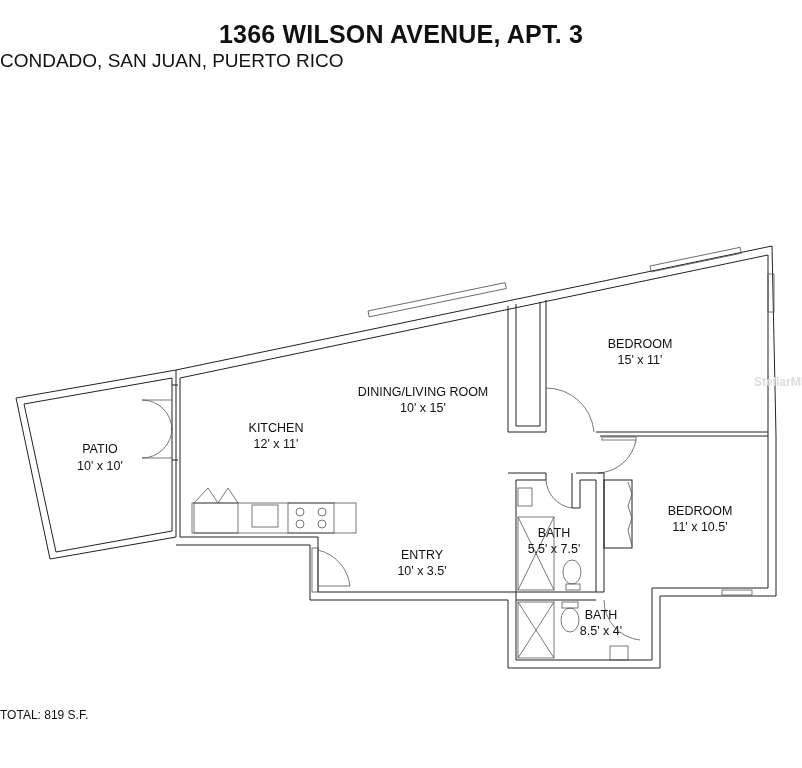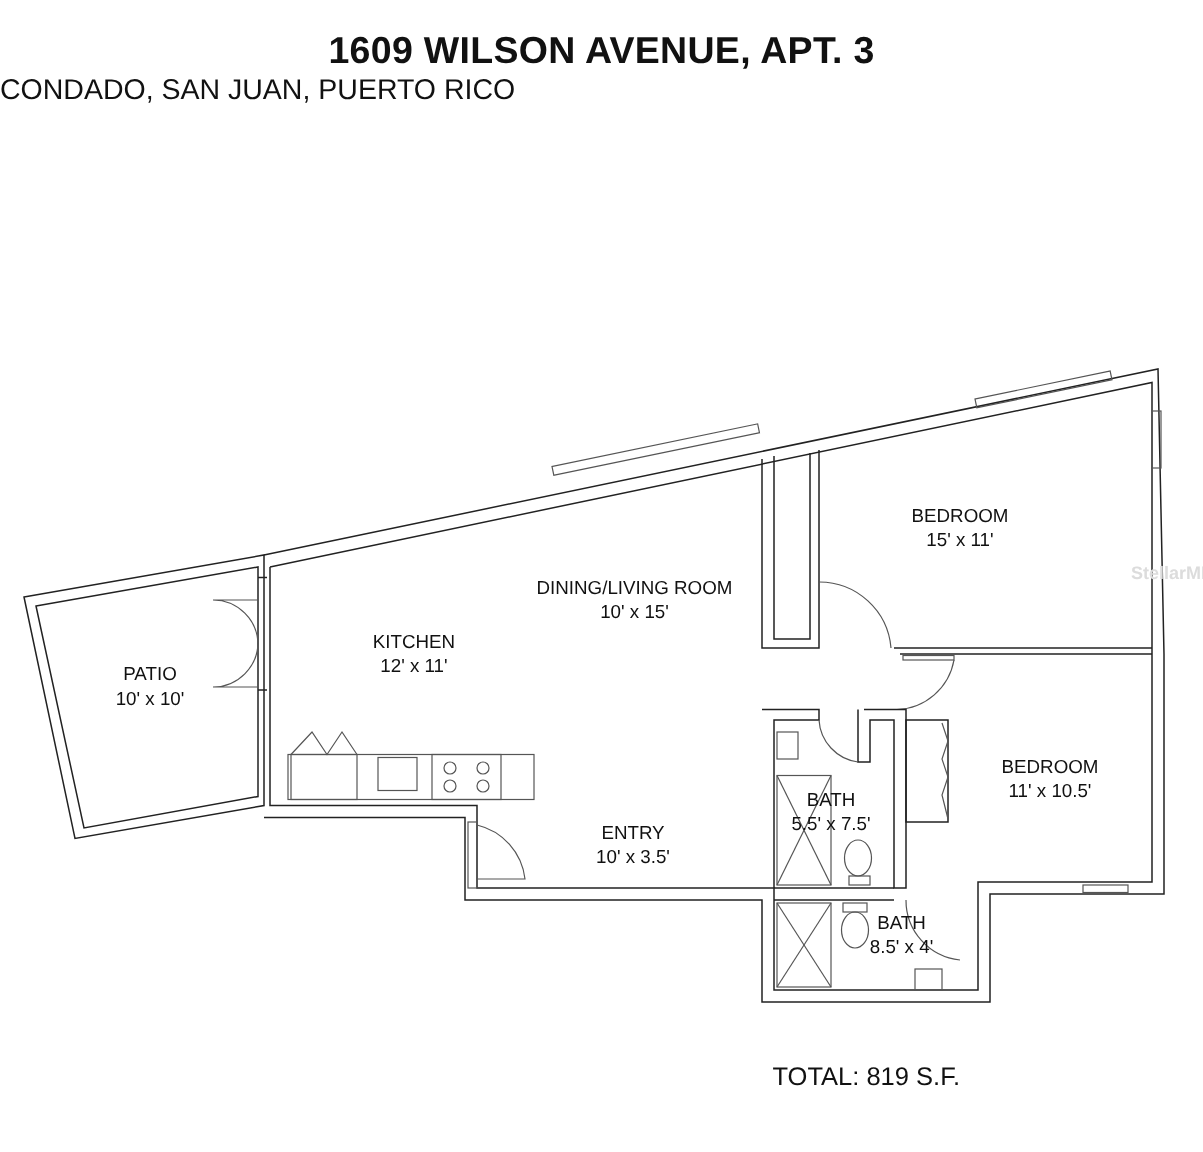--- a/index.html
+++ b/index.html
@@ -1,29 +1,29 @@
 <!DOCTYPE html>
 <html><head>
 <meta charset="utf-8">
 <style>
   html, body { margin: 0; padding: 0; background: #ffffff; }
   body { width: 802px; height: 768px; position: relative; overflow: hidden; font-family: "Liberation Sans", sans-serif; color: #111; }
   .title { position: absolute; left: 0; top: 20px; width: 802px; text-align: center; font-weight: bold; font-size: 25px; letter-spacing: 0.2px; }
   .subtitle { position: absolute; left: 0; top: 50px; width: 802px; text-align: left; font-size: 19px; }
-  .total { position: absolute; left: 0; top: 708px; width: 640px; text-align: right; font-size: 17px; }
+  .total { position: absolute; left: 0; top: 708px; width: 640px; text-align: left; font-size: 12px; }
   .plan { position: absolute; left: 0; top: 0; }
   .lbl { font-family: "Liberation Sans", sans-serif; font-size: 12.5px; fill: #111; text-anchor: middle; }
   .watermark { position: absolute; left: 754px; top: 375px; font-size: 12px; color: #dcdcdc; font-weight: bold; }
   .w { fill: none; stroke: #222; stroke-width: 1; }
   .t { fill: none; stroke: #555; stroke-width: 0.8; }
 </style>
 </head>
 <body>
 
-<div class="title">1609 WILSON AVENUE, APT. 3</div>
+<div class="title">1366 WILSON AVENUE, APT. 3</div>
 <div class="subtitle">CONDADO, SAN JUAN, PUERTO RICO</div>
 
 <svg class="plan" width="802" height="768" viewBox="0 0 802 768">
 
   <g>
     <polygon class="w" points="16,398 176,370 176,537 50,559"></polygon>
     <polygon class="w" points="24,404 172,378 172,531 56,552"></polygon>
   </g>
 
   <g>

